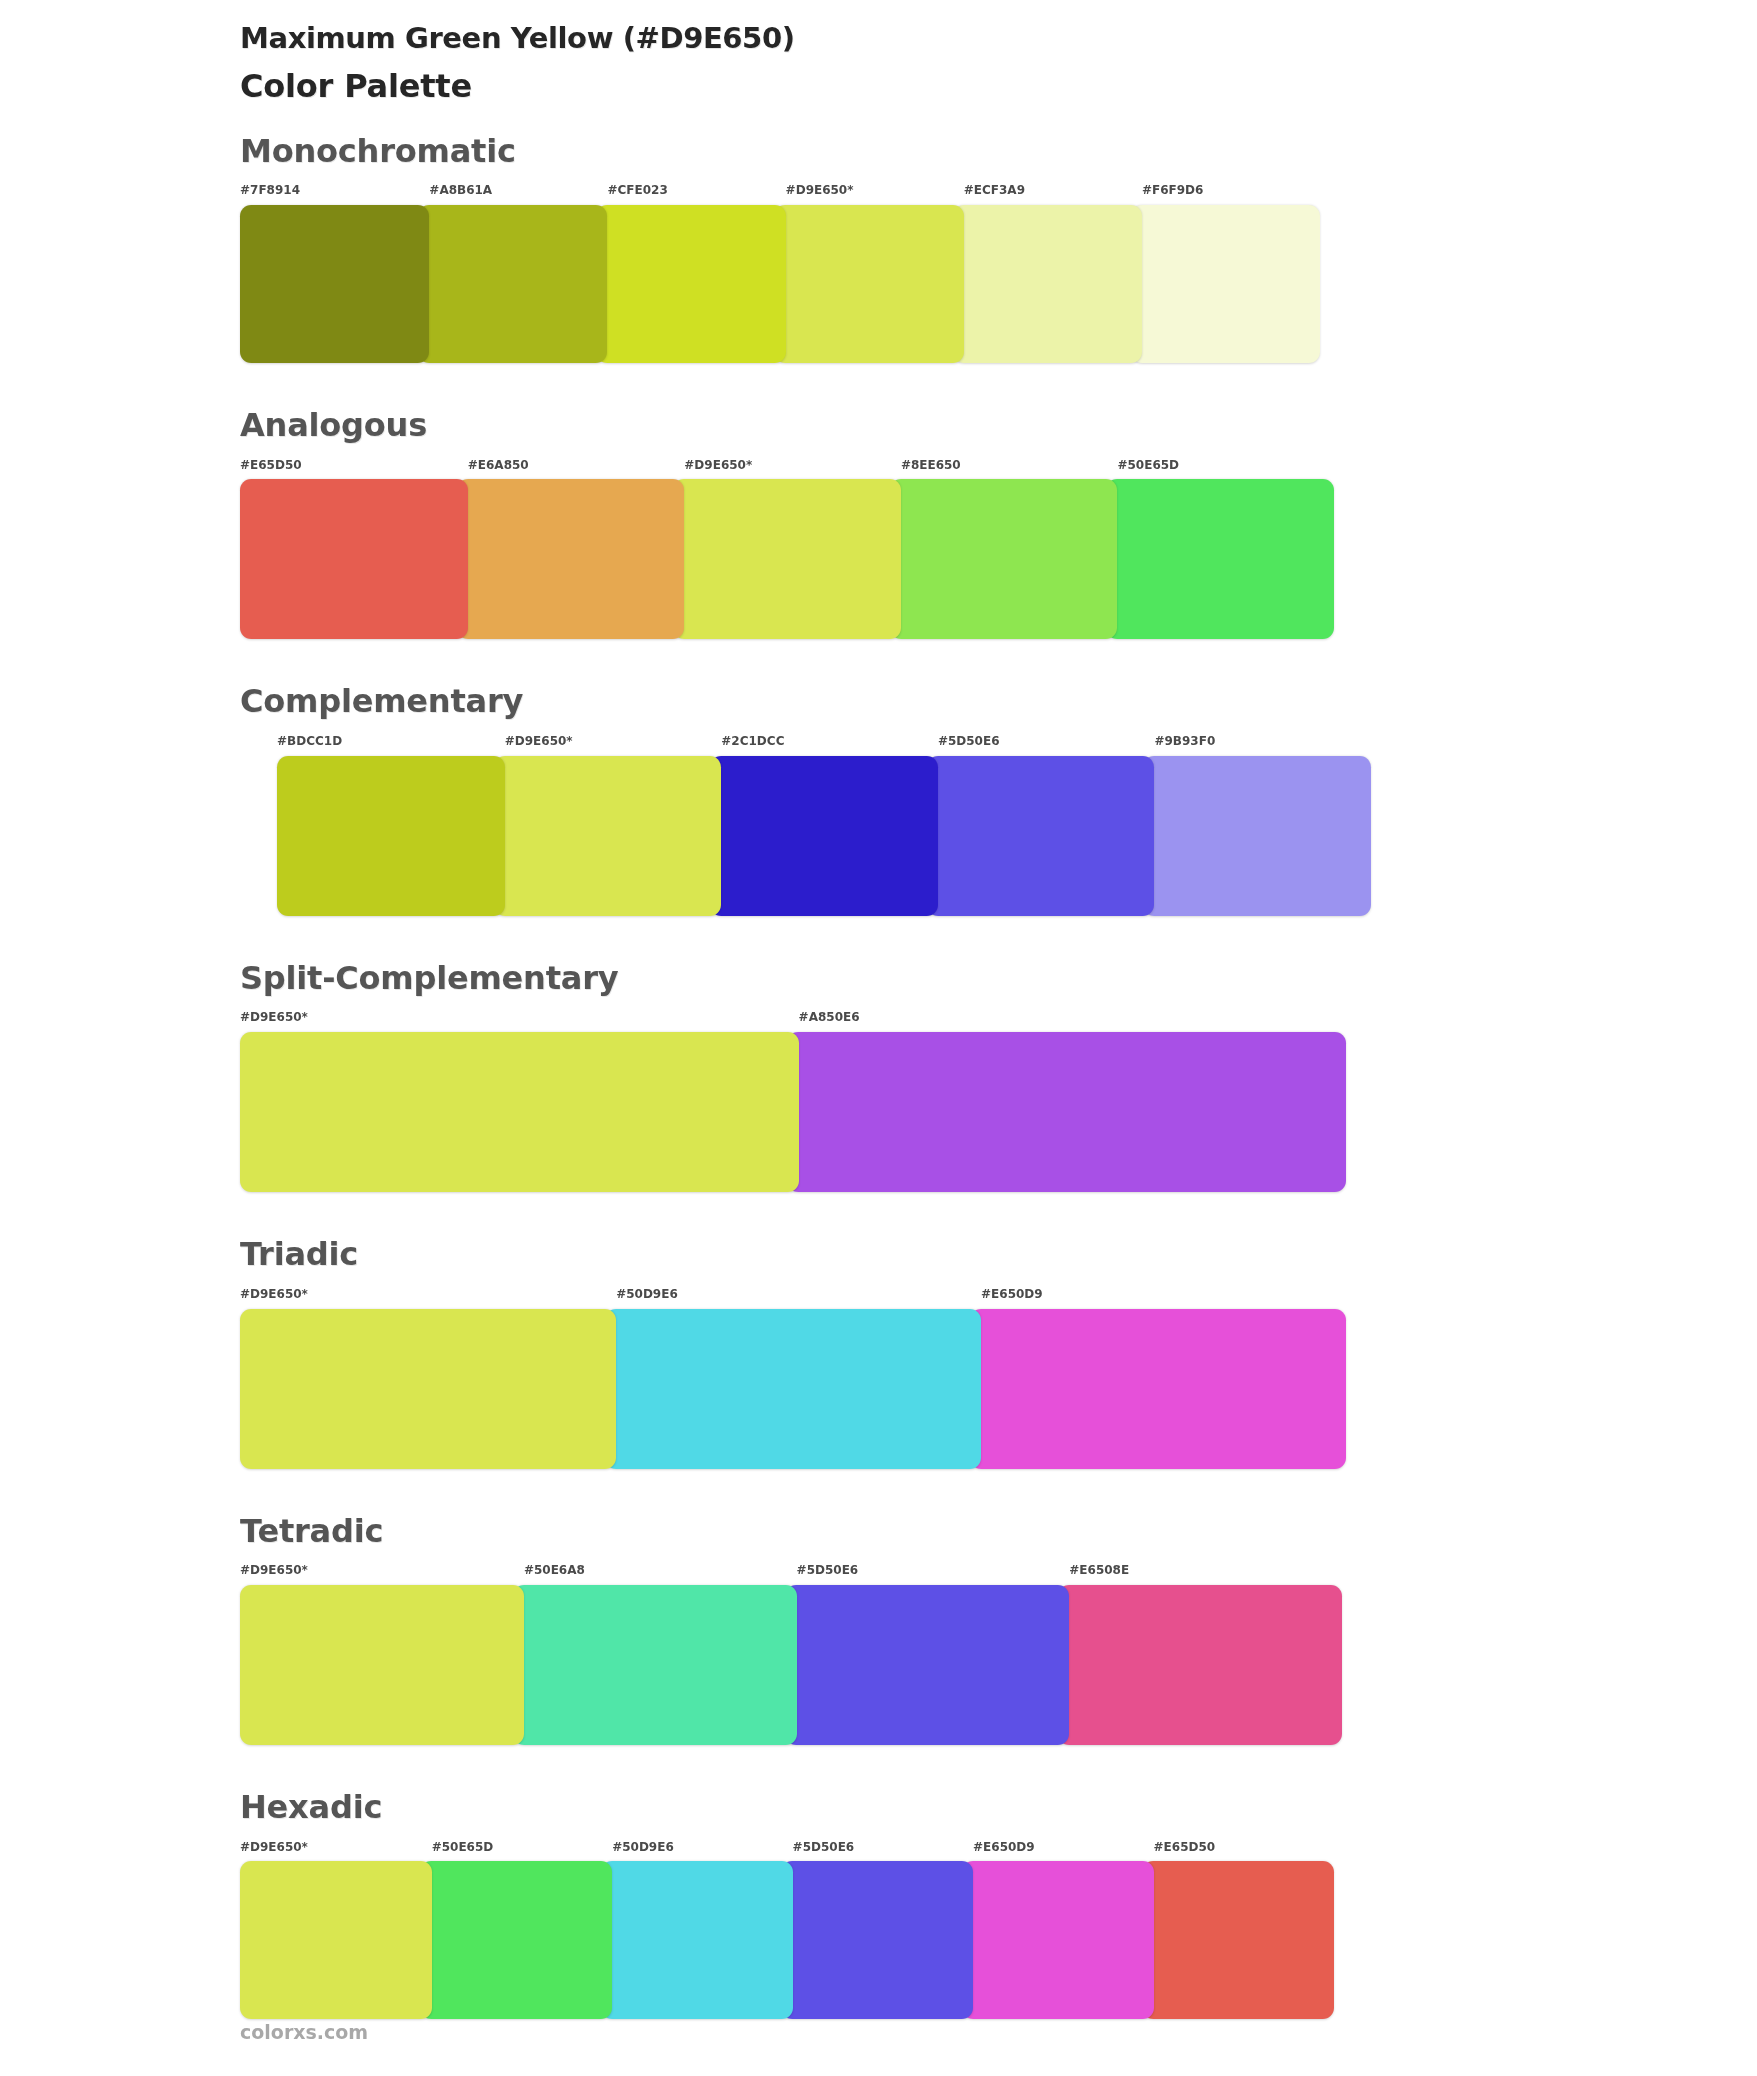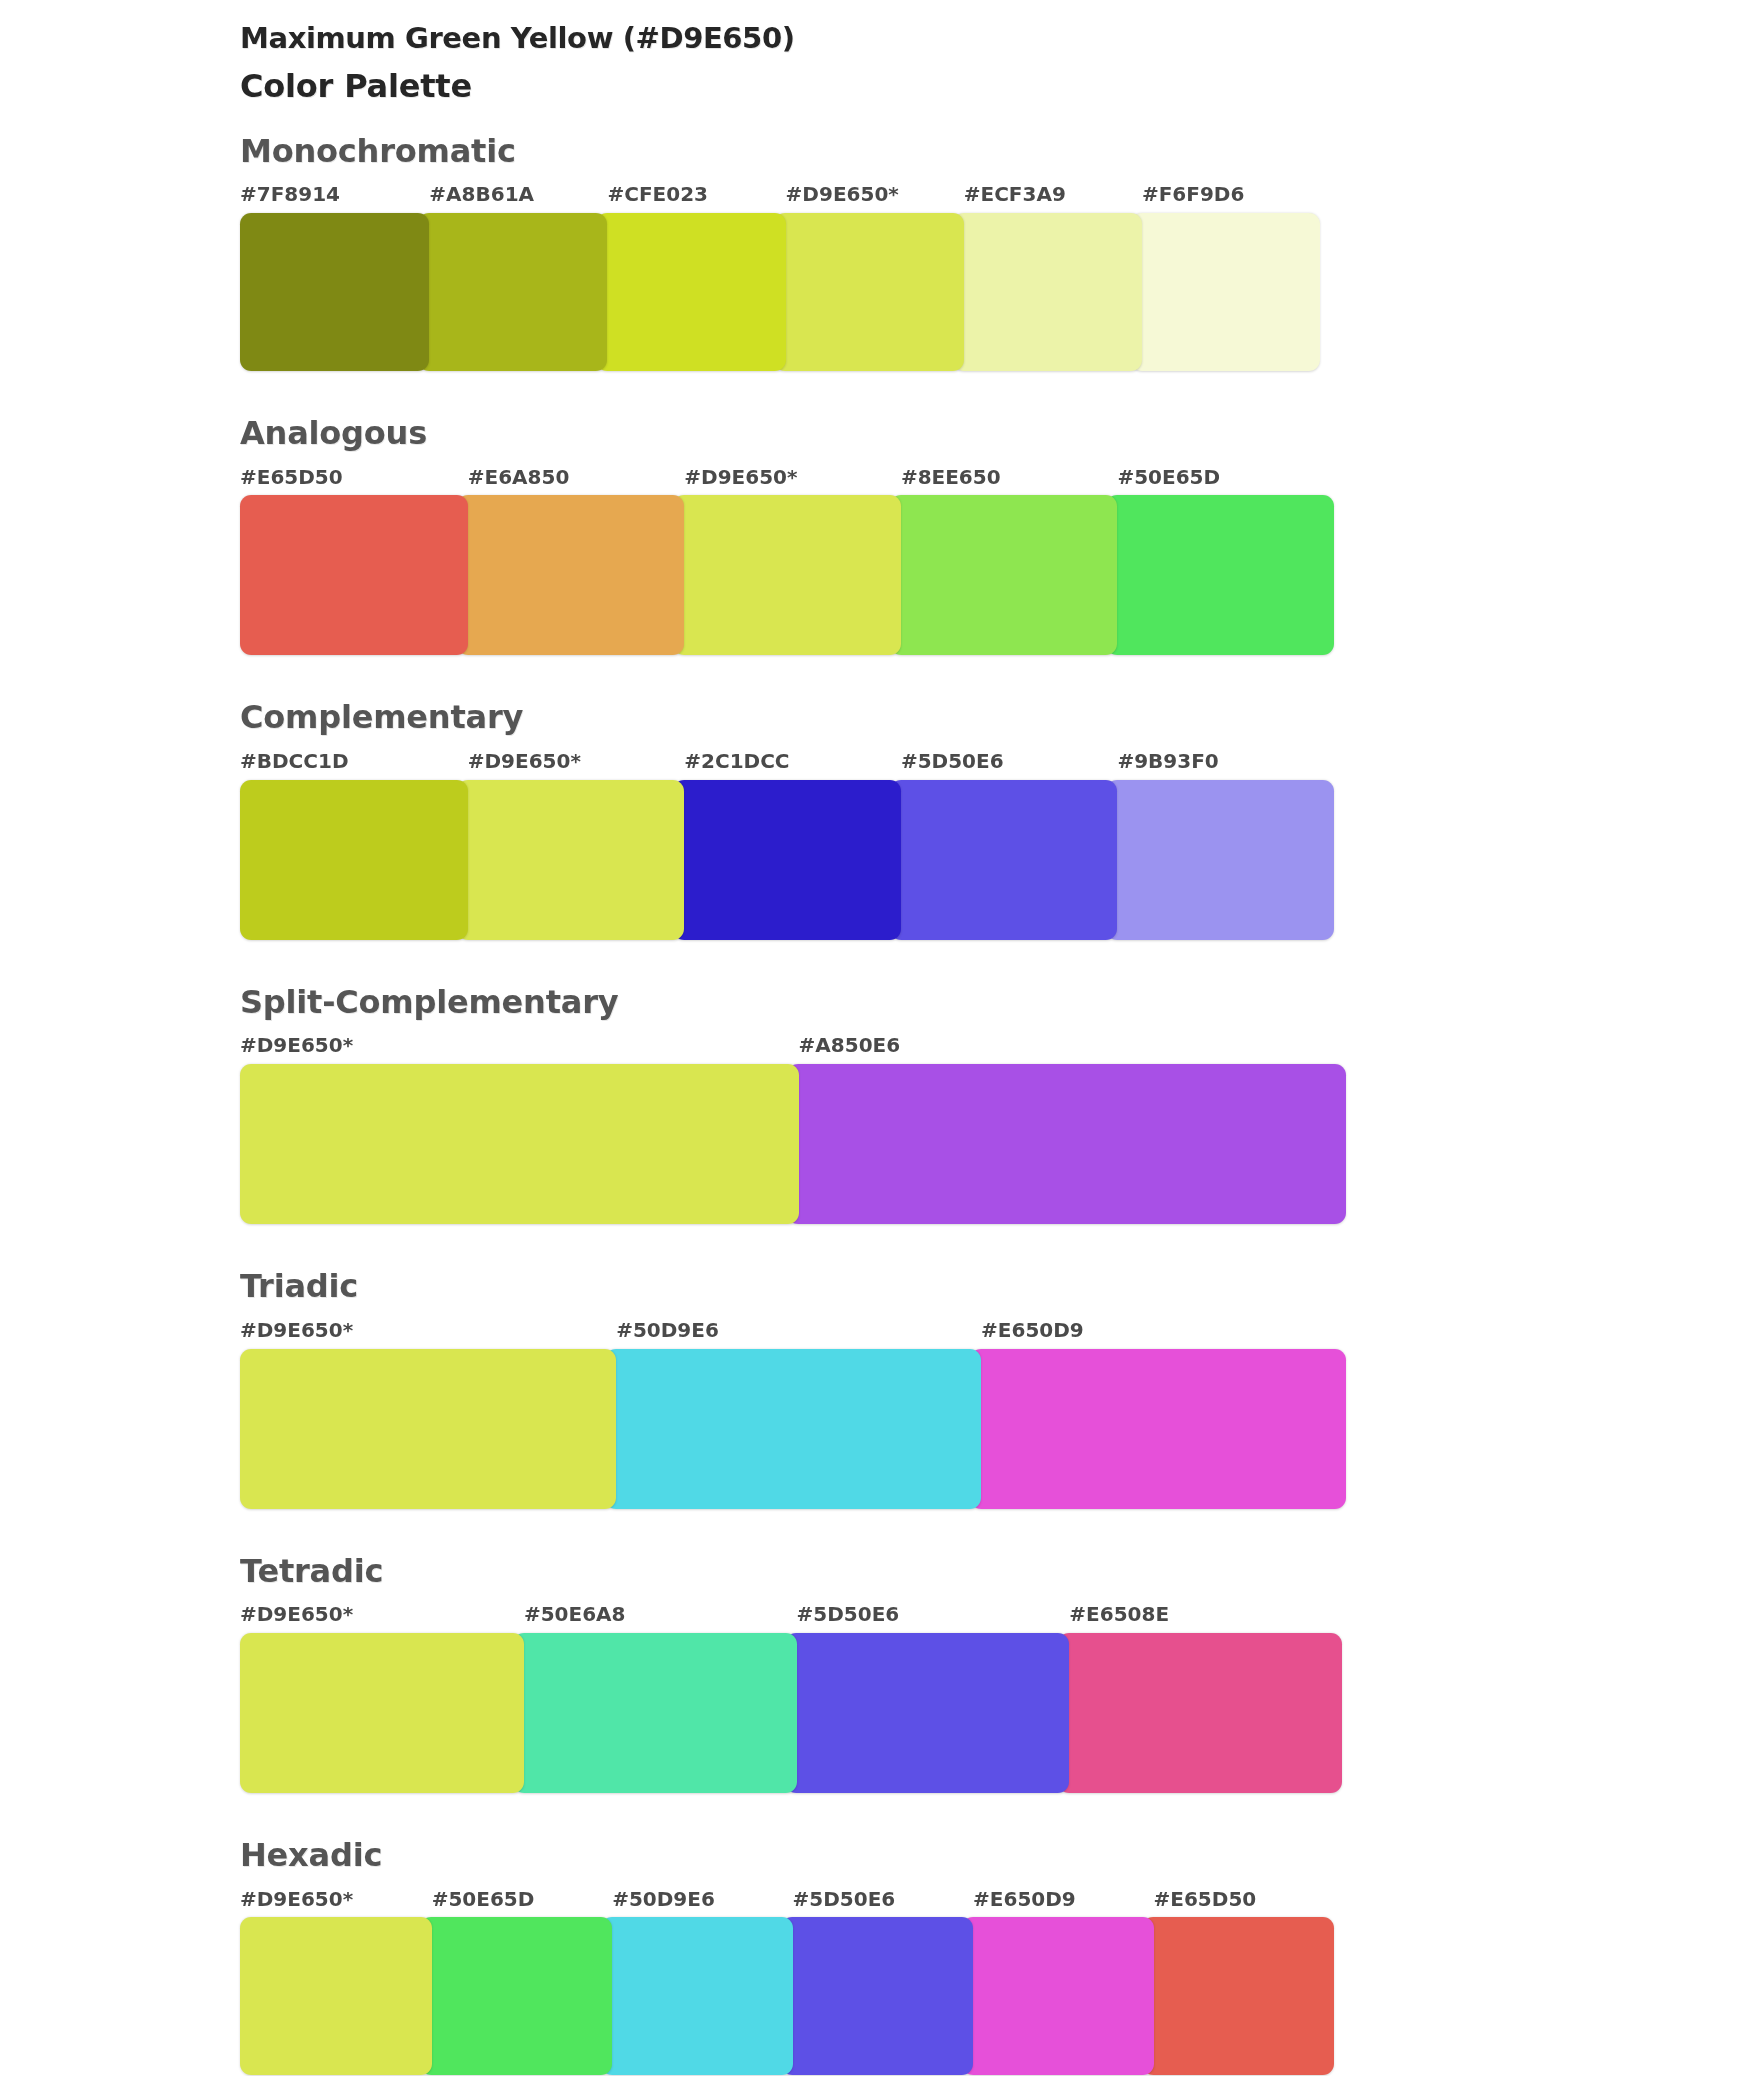--- a/index.html
+++ b/index.html
@@ -71,21 +71,21 @@
     align-items: flex-start;
     position: relative;
   }
 
   .swatch {
     position: relative;
     flex: 1 1 0;
   }
   .swatch-label {
     font-family: "DejaVu Sans", sans-serif;
-    font-size: 20px;
+    font-size: 12px;
     font-weight: 700;
     color: #4a4a4a;
     line-height: 1;
     padding-bottom: 8.8px;
     white-space: nowrap;
     letter-spacing: 0px;
   }
   .swatch-chip {
     border-radius: 11.2px;
     box-shadow: 0 0.8px 2.4px rgba(0,0,0,0.16);
@@ -96,21 +96,21 @@
   .row-analog .swatch-chip { height: 160px; }
   .row-comp   .swatch-chip { height: 160px; }
   .row-split  .swatch-chip { height: 160px; }
   .row-triad  .swatch-chip { height: 160px; }
   .row-tetra  .swatch-chip { height: 160px; }
   .row-hex    .swatch-chip { height: 158px; }
 
   
   .row-mono   { width: 1080px; }
   .row-analog { width: 1094px; }
-  .row-comp   { width: 1094px; }
+  .row-comp   { width: 1094px; margin-left: 37px; }
   .row-split  { width: 1106px; }
   .row-triad  { width: 1106px; }
   .row-tetra  { width: 1102px; }
   .row-hex    { width: 1094px; }
 
   
   .swatch + .swatch { margin-left: -11.2px; }
   .swatch + .swatch .swatch-label { padding-left: 11.2px; }
 
   .section-gap-sm { height: 46px; }

